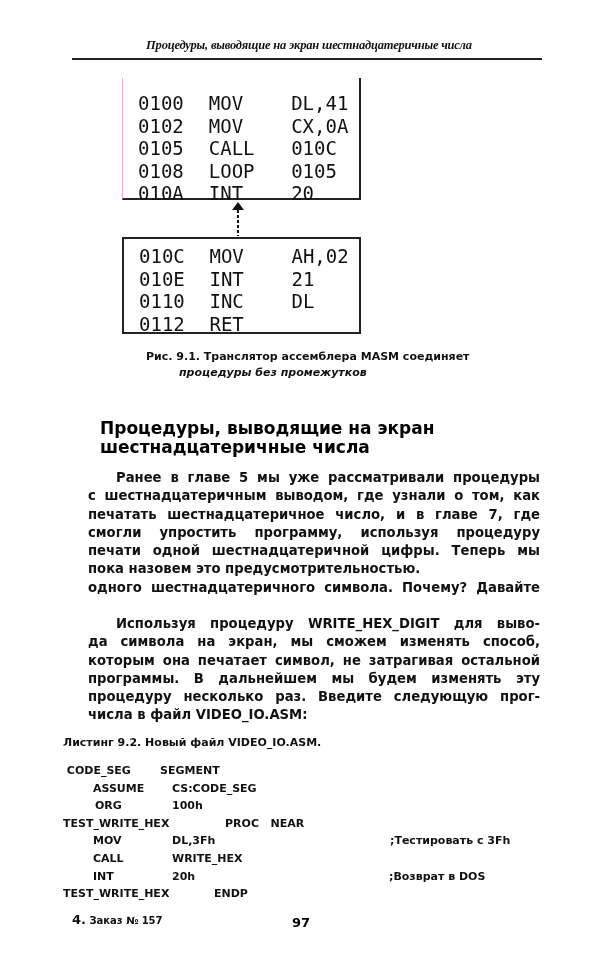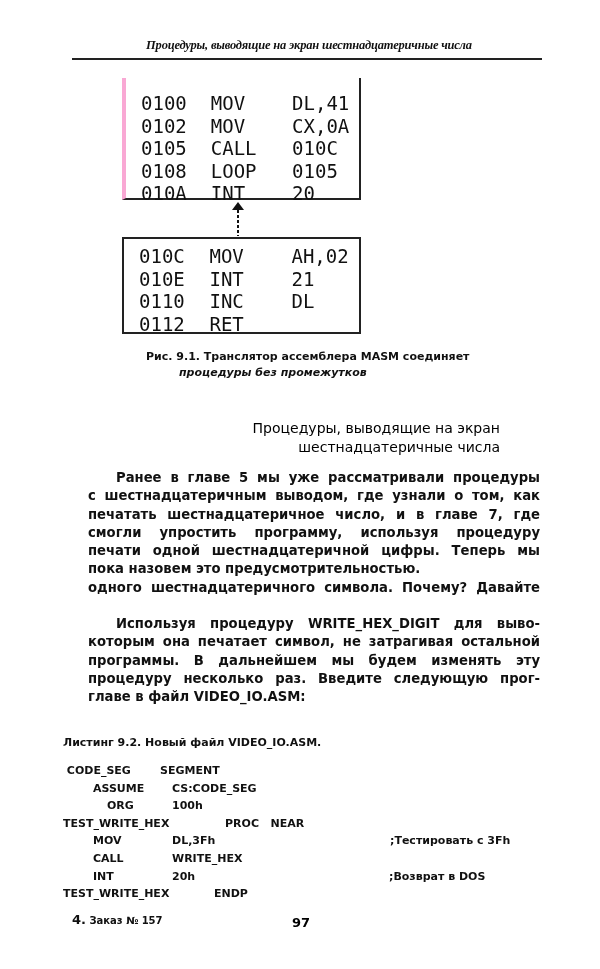--- a/index.html
+++ b/index.html
@@ -15,21 +15,21 @@
       position: absolute; left: 72px; top: 58px; width: 470px; height: 2px; background: #222;
     }
 
     .code-box {
       position: absolute; left: 122px; width: 239px;
       font-family: "DejaVu Sans Mono", "Liberation Mono", monospace;
       font-size: 19px; line-height: 22.5px; color: #111;
     }
     .box-top {
       top: 78px; height: 122px;
-      border-left: 4px solid #f9a8d4; border-right: 2px solid #222; border-bottom: 2px solid #222;
+      border-left: 1px solid #f9a8d4; border-right: 2px solid #222; border-bottom: 2px solid #222;
       padding: 14px 0 0 15px;
     }
     .box-bottom {
       top: 237px; height: 97px;
       border: 2px solid #222;
       padding: 6px 0 0 15px;
     }
     .code-line { display: flex; white-space: pre; }
     .c-addr { width: 73px; }
     .c-op { width: 85px; }
@@ -40,21 +40,21 @@
     }
 
     .caption {
       position: absolute; left: 146px; top: 349px; width: 360px;
       font-size: 11px; font-weight: bold; line-height: 16px; color: #111;
     }
     .caption .line2 { display: block; padding-left: 33px; font-style: italic; }
 
     .section-title {
       position: absolute; left: 100px; top: 419px; width: 400px;
-      font-size: 14px; font-weight: normal; text-align: right; line-height: 19px; color: #000;
+      font-size: 17px; font-weight: bold; text-align: left; line-height: 19px; color: #000;
     }
 
     .body-text {
       position: absolute; left: 88px; width: 452px;
       font-size: 13.2px; font-weight: bold; line-height: 18.3px;
       text-align: justify; text-align-last: auto; color: #111;
     }
     .para1 { top: 469px; }
     .para2 { top: 615px; }
     .bline { display: block; text-align: justify; text-align-last: justify; white-space: nowrap; overflow: visible; }
@@ -159,39 +159,40 @@
   <span class="bline">с шестнадцатеричным выводом, где узнали о том, как</span>
   <span class="bline">печатать шестнадцатеричное число, и в главе 7, где</span>
   <span class="bline">смогли упростить программу, используя процедуру</span>
   <span class="bline">печати одной шестнадцатеричной цифры. Теперь мы</span>
   <span class="bline last">пока назовем это предусмотрительностью.</span>
   <span class="bline">одного шестнадцатеричного символа. Почему? Давайте</span>
 </div>
 
 <div class="body-text para2">
   <span class="bline first">Используя процедуру WRITE_HEX_DIGIT для выво-</span>
+  <span class="bline">да символа на экран, мы сможем изменять способ,</span>
   <span class="bline">которым она печатает символ, не затрагивая остальной</span>
   <span class="bline">программы. В дальнейшем мы будем изменять эту</span>
   <span class="bline">процедуру несколько раз. Введите следующую прог-</span>
-  <span class="bline last">главе в файл VIDEO_IO.ASM:</span>
+  <span class="bline last">числа в файл VIDEO_IO.ASM:</span>
 </div>
 
 <div class="listing-title">Листинг 9.2. Новый файл VIDEO_IO.ASM.</div>
 
 <div class="listing">
   <div class="l-row">
     <span style="left:0"> CODE_SEG</span>
     <span style="left:97px">SEGMENT</span>
   </div>
   <div class="l-row">
     <span style="left:30px">ASSUME</span>
     <span style="left:109px">CS:CODE_SEG</span>
   </div>
   <div class="l-row">
-    <span style="left:44px">ORG</span>
+    <span style="left:32px">ORG</span>
     <span style="left:109px">100h</span>
   </div>
   <div class="l-row">
     <span style="left:0">TEST_WRITE_HEX</span>
     <span style="left:162px">PROC   NEAR</span>
   </div>
   <div class="l-row">
     <span style="left:30px">MOV</span>
     <span style="left:109px">DL,3Fh</span>
     <span style="left:327px">;Тестировать с 3Fh</span>

